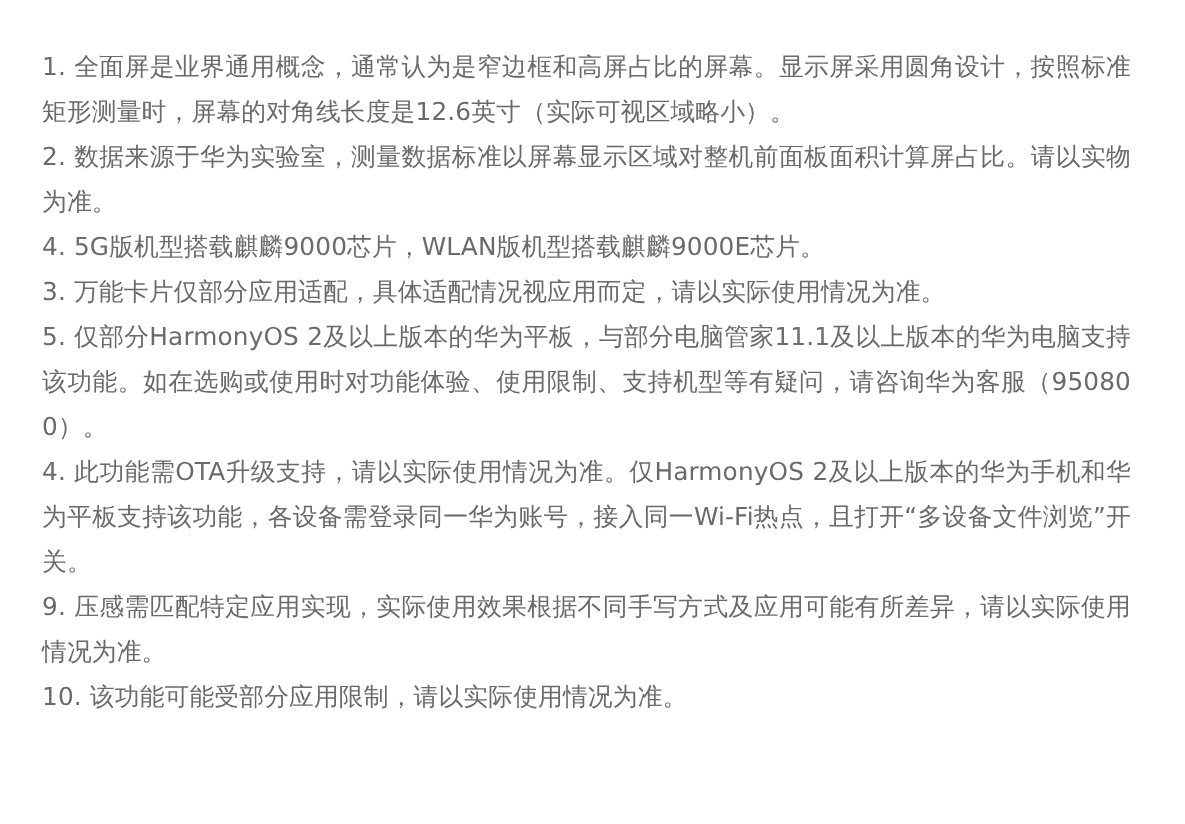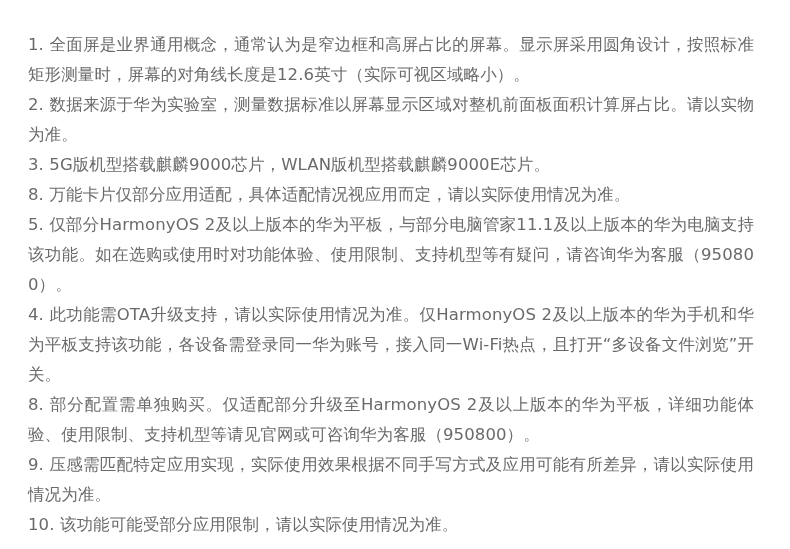--- a/index.html
+++ b/index.html
@@ -36,21 +36,20 @@
     word-break: break-all;
   }
 </style>
 </head>
 <body>
 
 <div class="page">
   <div class="notes">
     <p class="note">1. 全面屏是业界通用概念，通常认为是窄边框和高屏占比的屏幕。显示屏采用圆角设计，按照标准矩形测量时，屏幕的对角线长度是12.6英寸（实际可视区域略小）。</p>
     <p class="note">2. 数据来源于华为实验室，测量数据标准以屏幕显示区域对整机前面板面积计算屏占比。请以实物为准。</p>
-    <p class="note">3. 5G版机型搭载麒麟9000芯片，WLAN版机型搭载麒麟9000E芯片。</p>
-    <p class="note">8. 万能卡片仅部分应用适配，具体适配情况视应用而定，请以实际使用情况为准。</p>
+    <p class="note">4. 5G版机型搭载麒麟9000芯片，WLAN版机型搭载麒麟9000E芯片。</p>
+    <p class="note">3. 万能卡片仅部分应用适配，具体适配情况视应用而定，请以实际使用情况为准。</p>
     <p class="note">5. 仅部分HarmonyOS 2及以上版本的华为平板，与部分电脑管家11.1及以上版本的华为电脑支持该功能。如在选购或使用时对功能体验、使用限制、支持机型等有疑问，请咨询华为客服（950800）。</p>
     <p class="note">4. 此功能需OTA升级支持，请以实际使用情况为准。仅HarmonyOS 2及以上版本的华为手机和华为平板支持该功能，各设备需登录同一华为账号，接入同一Wi-Fi热点，且打开“多设备文件浏览”开关。</p>
-    <p class="note">8. 部分配置需单独购买。仅适配部分升级至HarmonyOS 2及以上版本的华为平板，详细功能体验、使用限制、支持机型等请见官网或可咨询华为客服（950800）。</p>
     <p class="note">9. 压感需匹配特定应用实现，实际使用效果根据不同手写方式及应用可能有所差异，请以实际使用情况为准。</p>
     <p class="note">10. 该功能可能受部分应用限制，请以实际使用情况为准。</p>
   </div>
 </div>
 
 </body></html>

